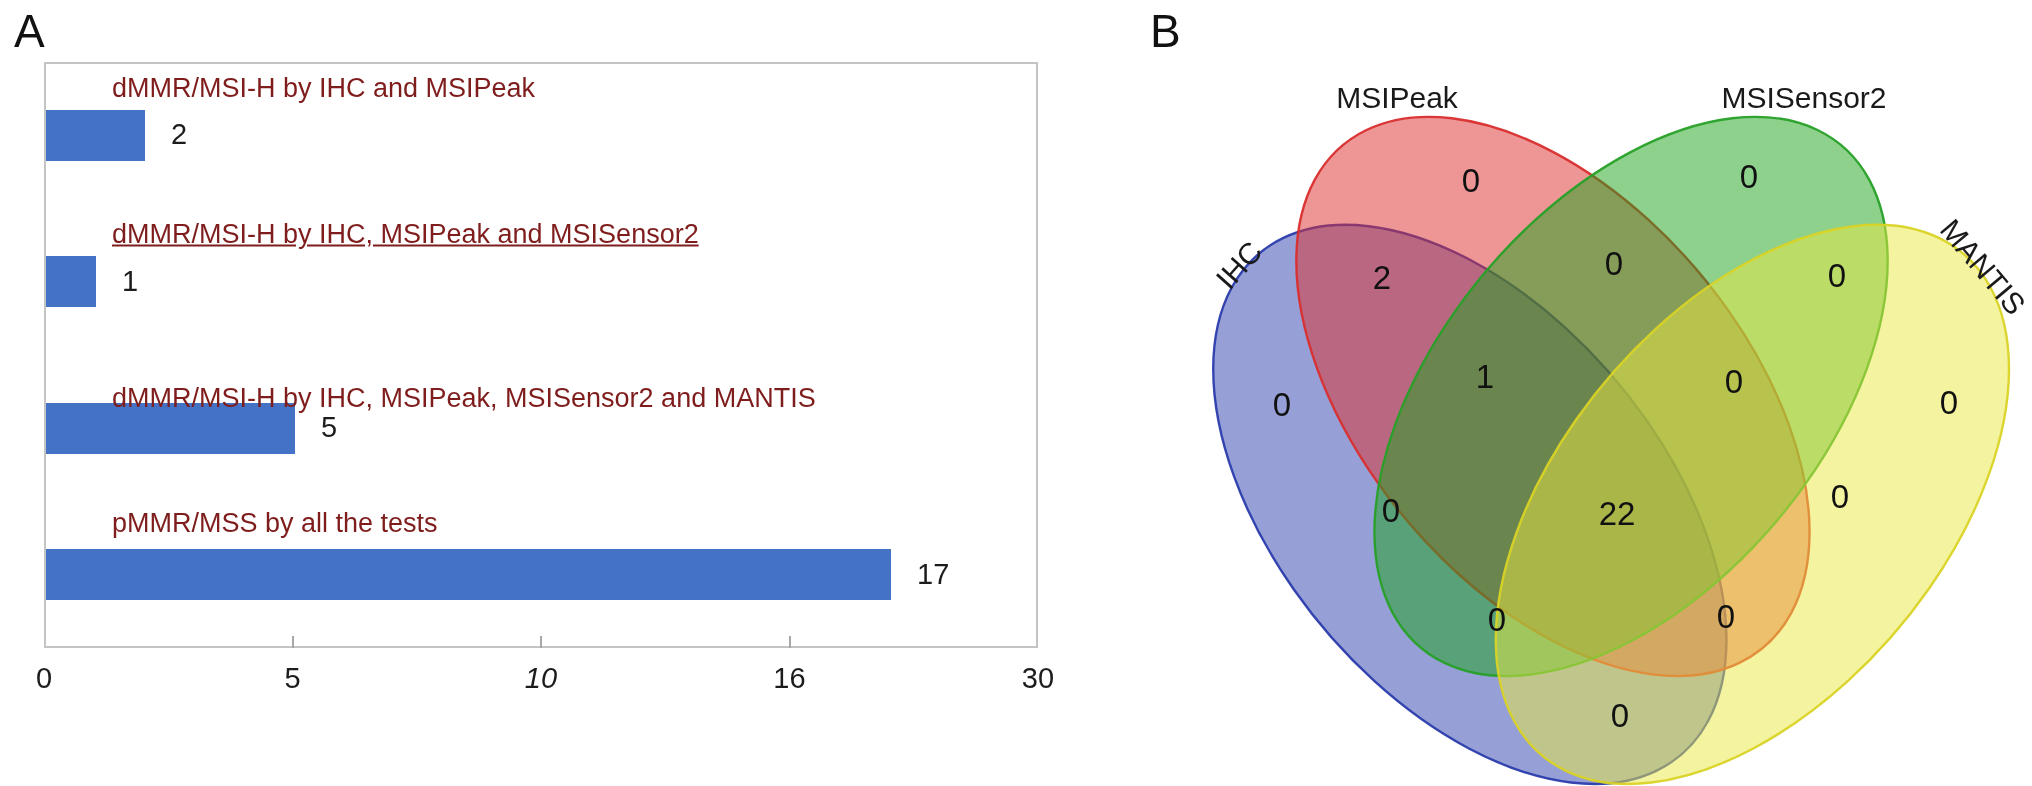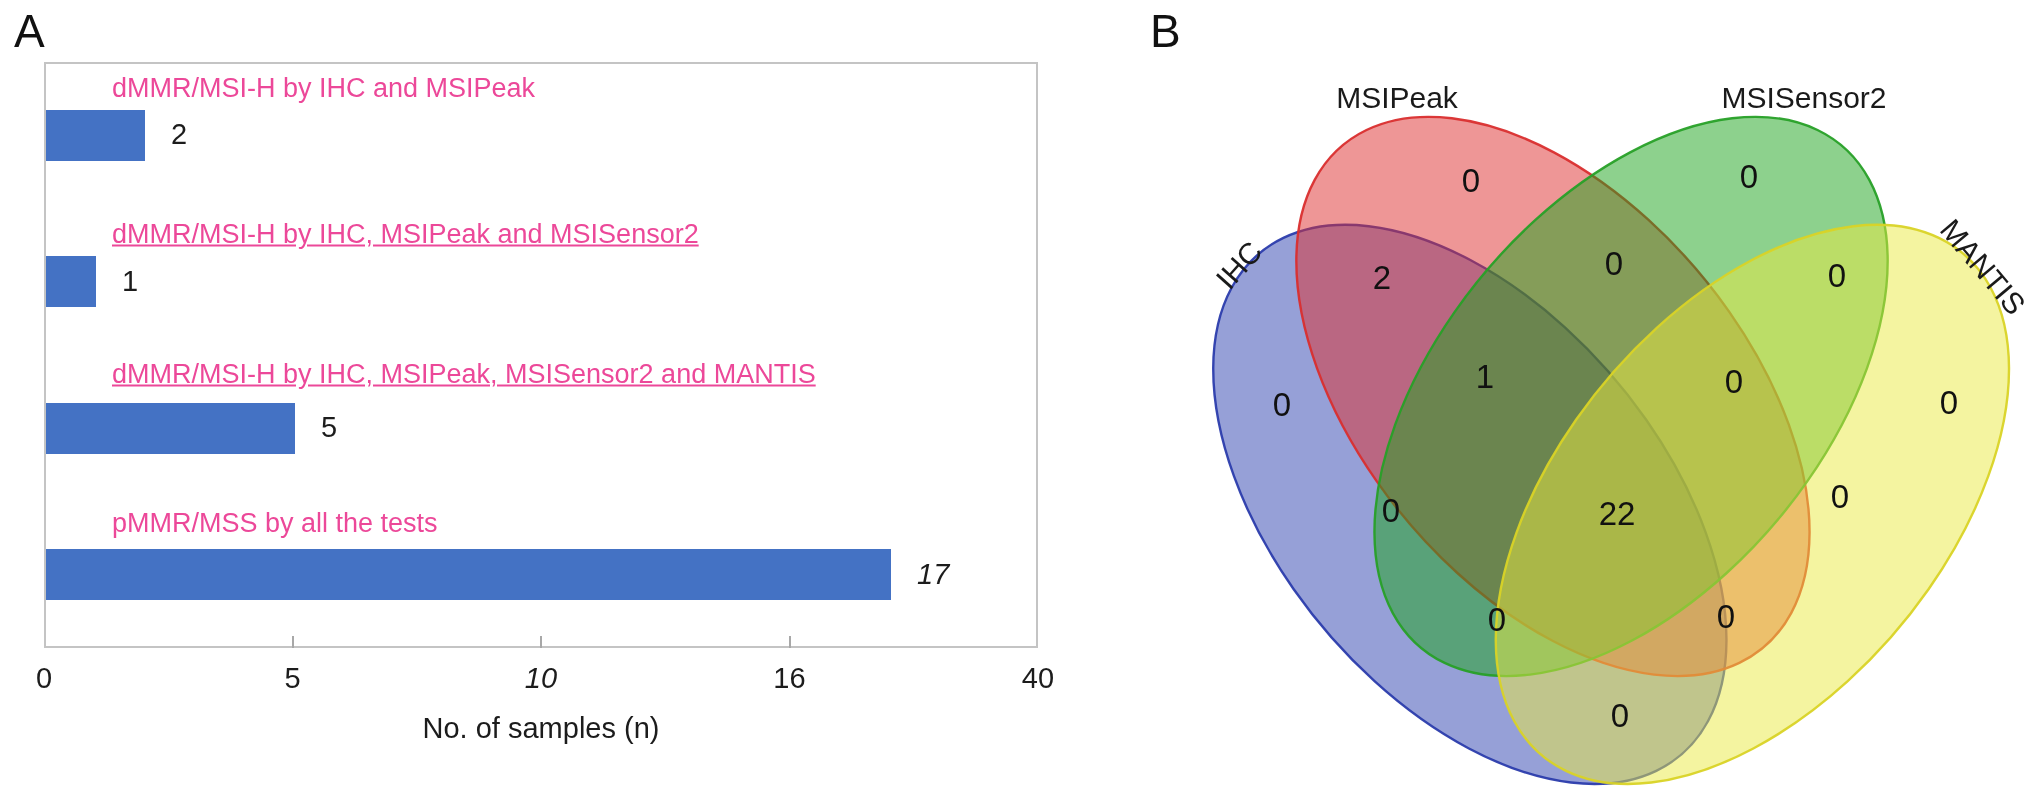--- a/index.html
+++ b/index.html
@@ -9,21 +9,21 @@
   }
   .panel-letter{position:absolute;font-size:46px;font-weight:400;color:#111;}
   #panelA-letter{left:14px;top:4px;}
   #panelB-letter{left:1150px;top:4px;}
   #plot-box{
     position:absolute;left:44px;top:62px;width:994px;height:586px;
     border:2px solid #c4c4c4;box-sizing:border-box;background:#fff;
   }
   .bar{position:absolute;height:51px;}
   .cat-label{
-    position:absolute;left:112px;font-size:27px;color:#ec4899;
+    position:absolute;left:112px;font-size:27px;color:#7f1d1d;
     white-space:nowrap;transform:translateY(-50%);
   }
   .val-label{position:absolute;font-size:29px;color:#1c1c1c;transform:translateY(-52%);}
   .x-tick{position:absolute;width:2px;height:12px;background:#a8a8a8;transform:translateX(-50%);}
   .x-tick-label{position:absolute;top:662px;font-size:29px;color:#1c1c1c;transform:translateX(-50%);}
   .axis-title{
     position:absolute;top:712px;left:541px;transform:translateX(-50%);
     font-size:29px;color:#1c1c1c;white-space:nowrap;
   }
   #venn-svg{position:absolute;left:1100px;top:50px;}
@@ -46,36 +46,35 @@
 
   <div id="plot-box"></div>
   <div id="bar-layer">
       <div class="bar" style="left: 46px; top: 109.75px; width: 99px; background: rgb(68, 114, 196);"></div>
       <div class="cat-label" style="top: 87.75px;">dMMR/MSI-H by IHC and MSIPeak</div>
       <div class="val-label" style="left: 171px; top: 135.25px;">2</div>
       <div class="bar" style="left: 46px; top: 256.25px; width: 50px; background: rgb(68, 114, 196);"></div>
       <div class="cat-label" style="top: 234.25px; text-decoration: underline;">dMMR/MSI-H by IHC, MSIPeak and MSISensor2</div>
       <div class="val-label" style="left: 122px; top: 281.75px;">1</div>
       <div class="bar" style="left: 46px; top: 402.75px; width: 249px; background: rgb(68, 114, 196);"></div>
-      <div class="cat-label" style="top: 374px; text-decoration: underline;">dMMR/MSI-H by IHC, MSIPeak, MSISensor2 and MANTIS</div>
+      <div class="cat-label" style="top: 398px;">dMMR/MSI-H by IHC, MSIPeak, MSISensor2 and MANTIS</div>
       <div class="val-label" style="left: 321px; top: 428.25px;">5</div>
       <div class="bar" style="left: 46px; top: 549.25px; width: 845px; background: rgb(68, 114, 196);"></div>
       <div class="cat-label" style="top: 523px;">pMMR/MSS by all the tests</div>
-      <div class="val-label" style="left: 917px; top: 574.75px; font-style: italic;">17</div>
+      <div class="val-label" style="left: 917px; top: 574.75px;">17</div>
       <div class="x-tick-label" style="left: 44px;">0</div>
       <div class="x-tick" style="left: 292.5px; top: 636px;"></div>
       <div class="x-tick-label" style="left: 292.5px;">5</div>
       <div class="x-tick" style="left: 541px; top: 636px;"></div>
       <div class="x-tick-label" style="left: 541px; font-style: italic;">10</div>
       <div class="x-tick" style="left: 789.5px; top: 636px;"></div>
       <div class="x-tick-label" style="left: 789.5px;">16</div>
-      <div class="x-tick-label" style="left: 1038px;">40</div>
+      <div class="x-tick-label" style="left: 1038px;">30</div>
     </div>
 
-  <div class="axis-title">No. of samples (n)</div>
 
   <div id="panelB-letter" class="panel-letter">B</div>
 
   <svg id="venn-svg" width="932" height="736" viewBox="0 0 932 736">
     <g id="venn-ellipses" transform="translate(79,961.5) scale(831,-1079)">
         <ellipse cx="0.35" cy="0.47" rx="0.35" ry="0.2" transform="rotate(-35 0.35 0.47)" class="venn-ellipse" fill="#2D41AF" stroke="#2B3CAC" stroke-width="2.4"></ellipse>
         <ellipse cx="0.45" cy="0.57" rx="0.35" ry="0.2" transform="rotate(-35 0.45 0.57)" class="venn-ellipse" fill="#DD2D2D" stroke="#D92E2E" stroke-width="2.4"></ellipse>
         <ellipse cx="0.544" cy="0.57" rx="0.35" ry="0.2" transform="rotate(35 0.544 0.57)" class="venn-ellipse" fill="#1BA31B" stroke="#27A027" stroke-width="2.4"></ellipse>
         <ellipse cx="0.69" cy="0.47" rx="0.35" ry="0.2" transform="rotate(35 0.69 0.47)" class="venn-ellipse" fill="#E9E941" stroke="#D9D326" stroke-width="2.4"></ellipse>
       </g>

